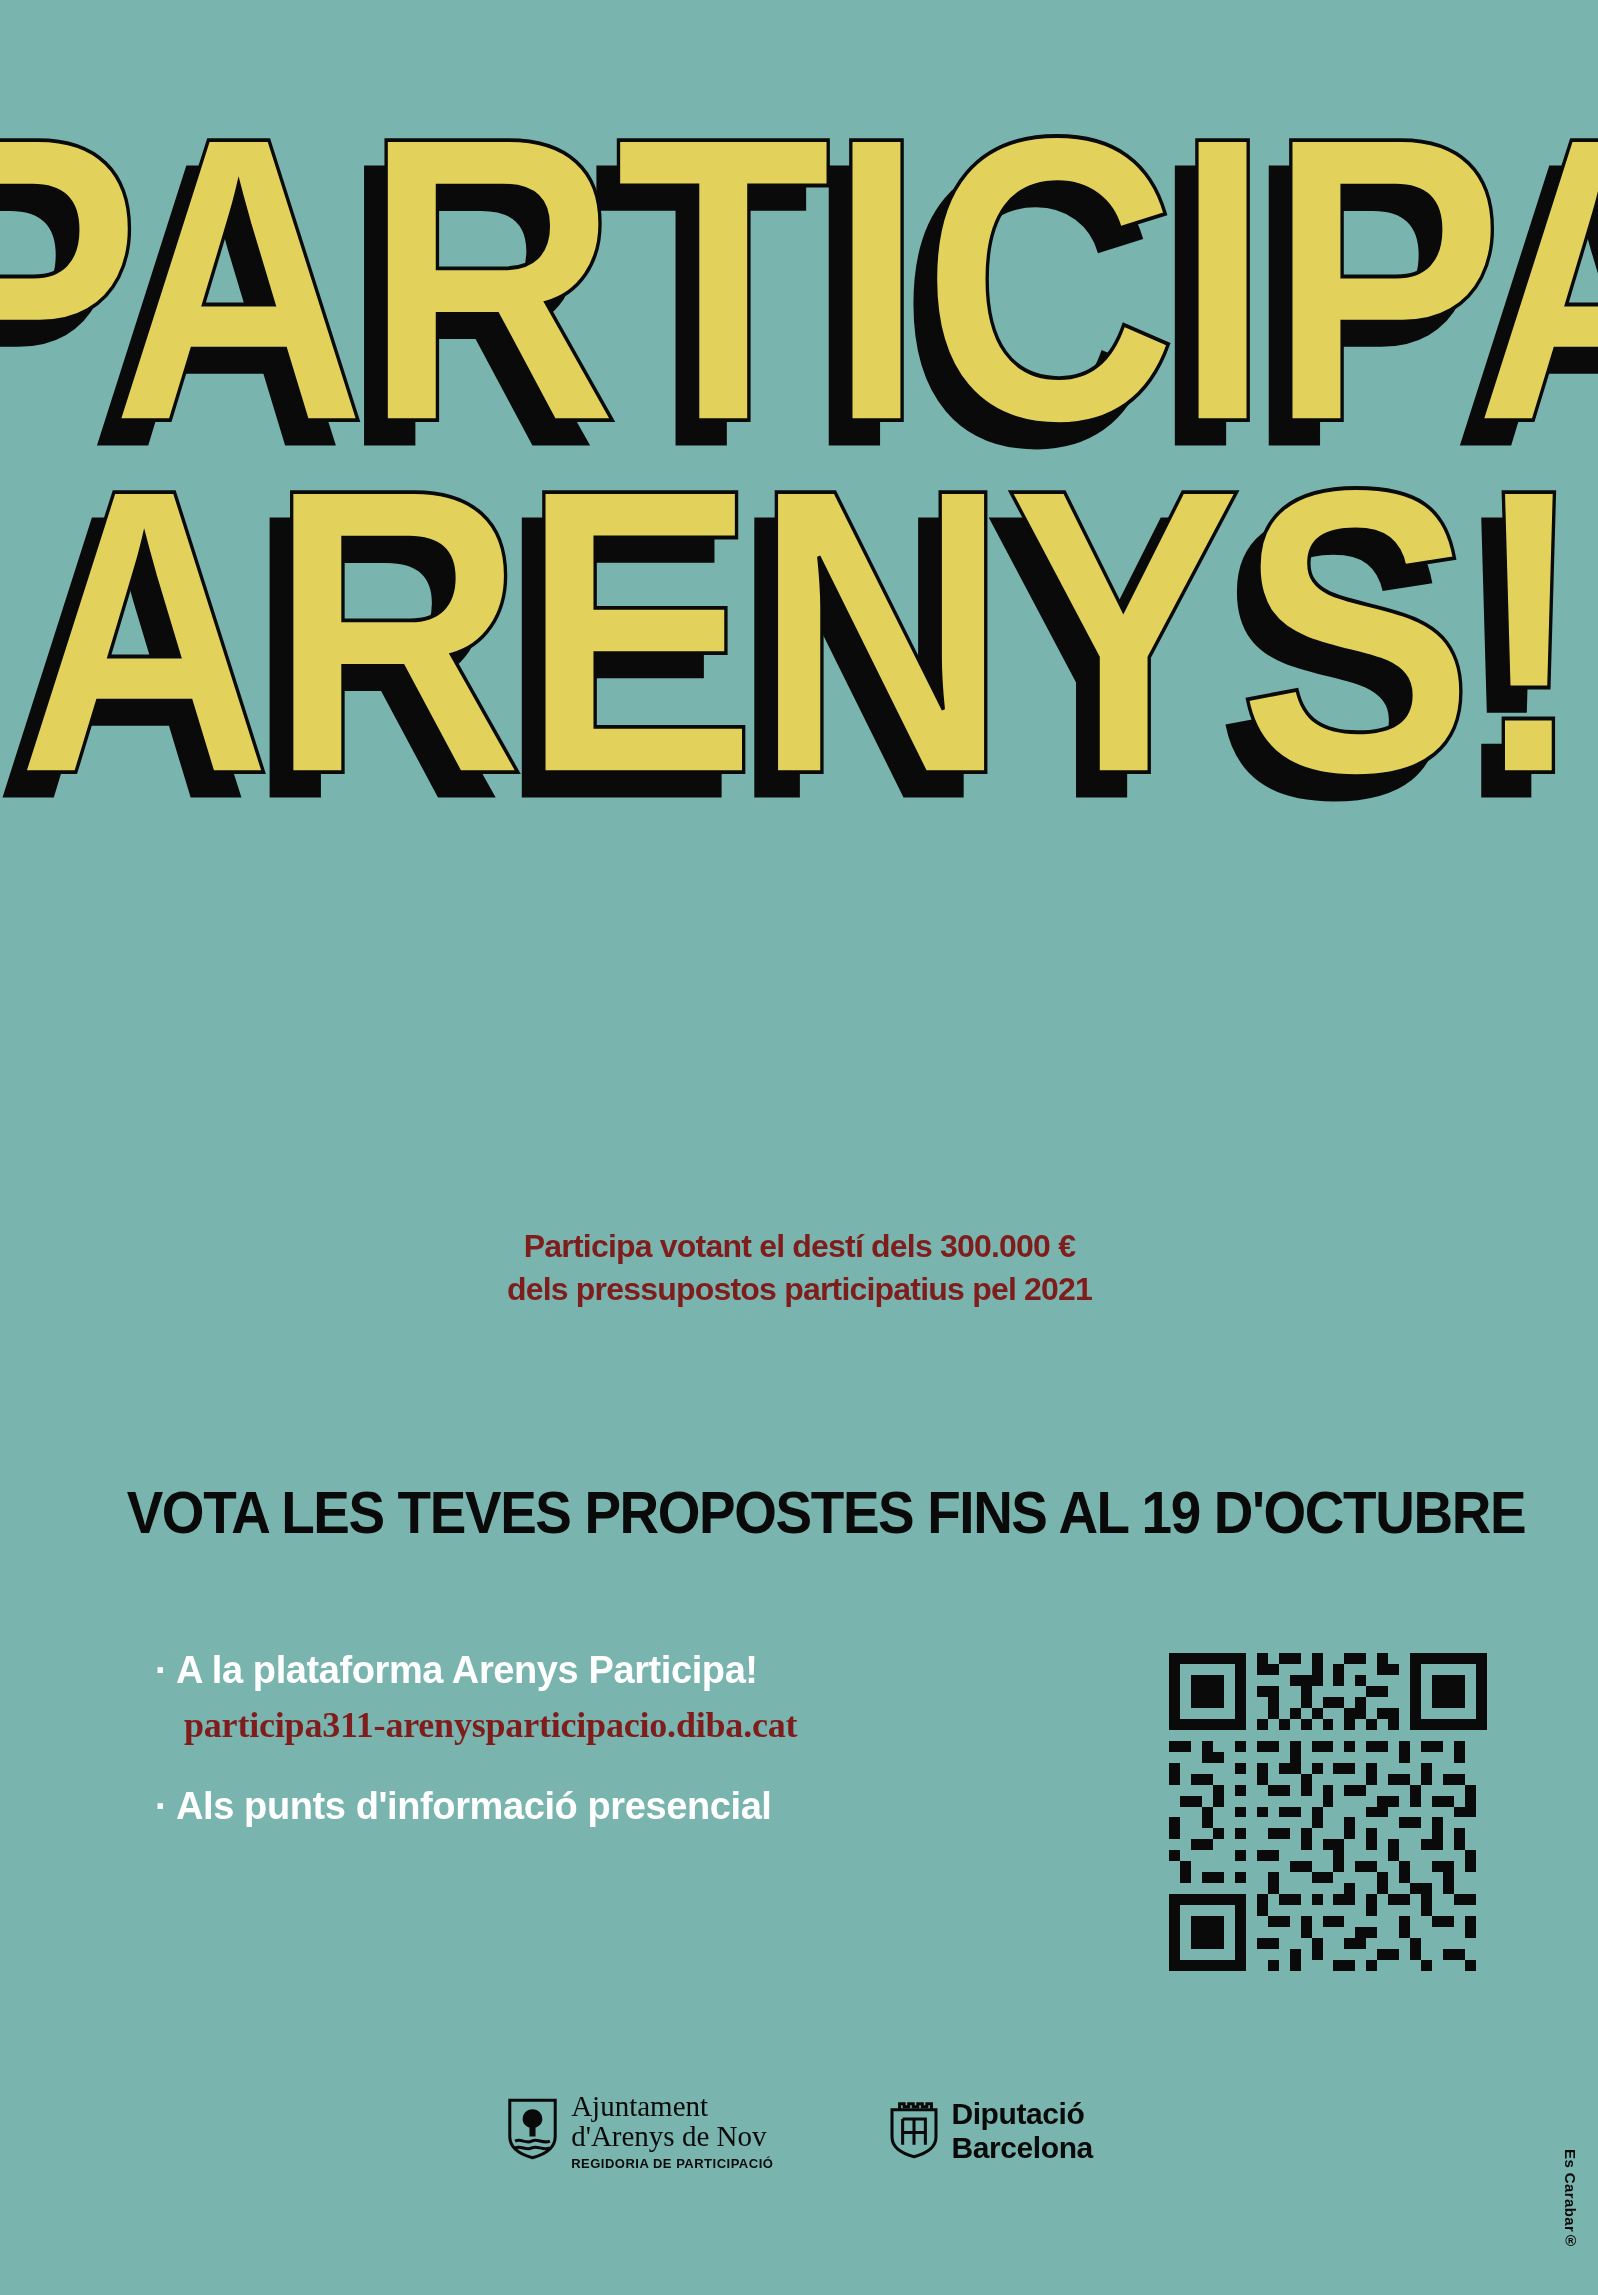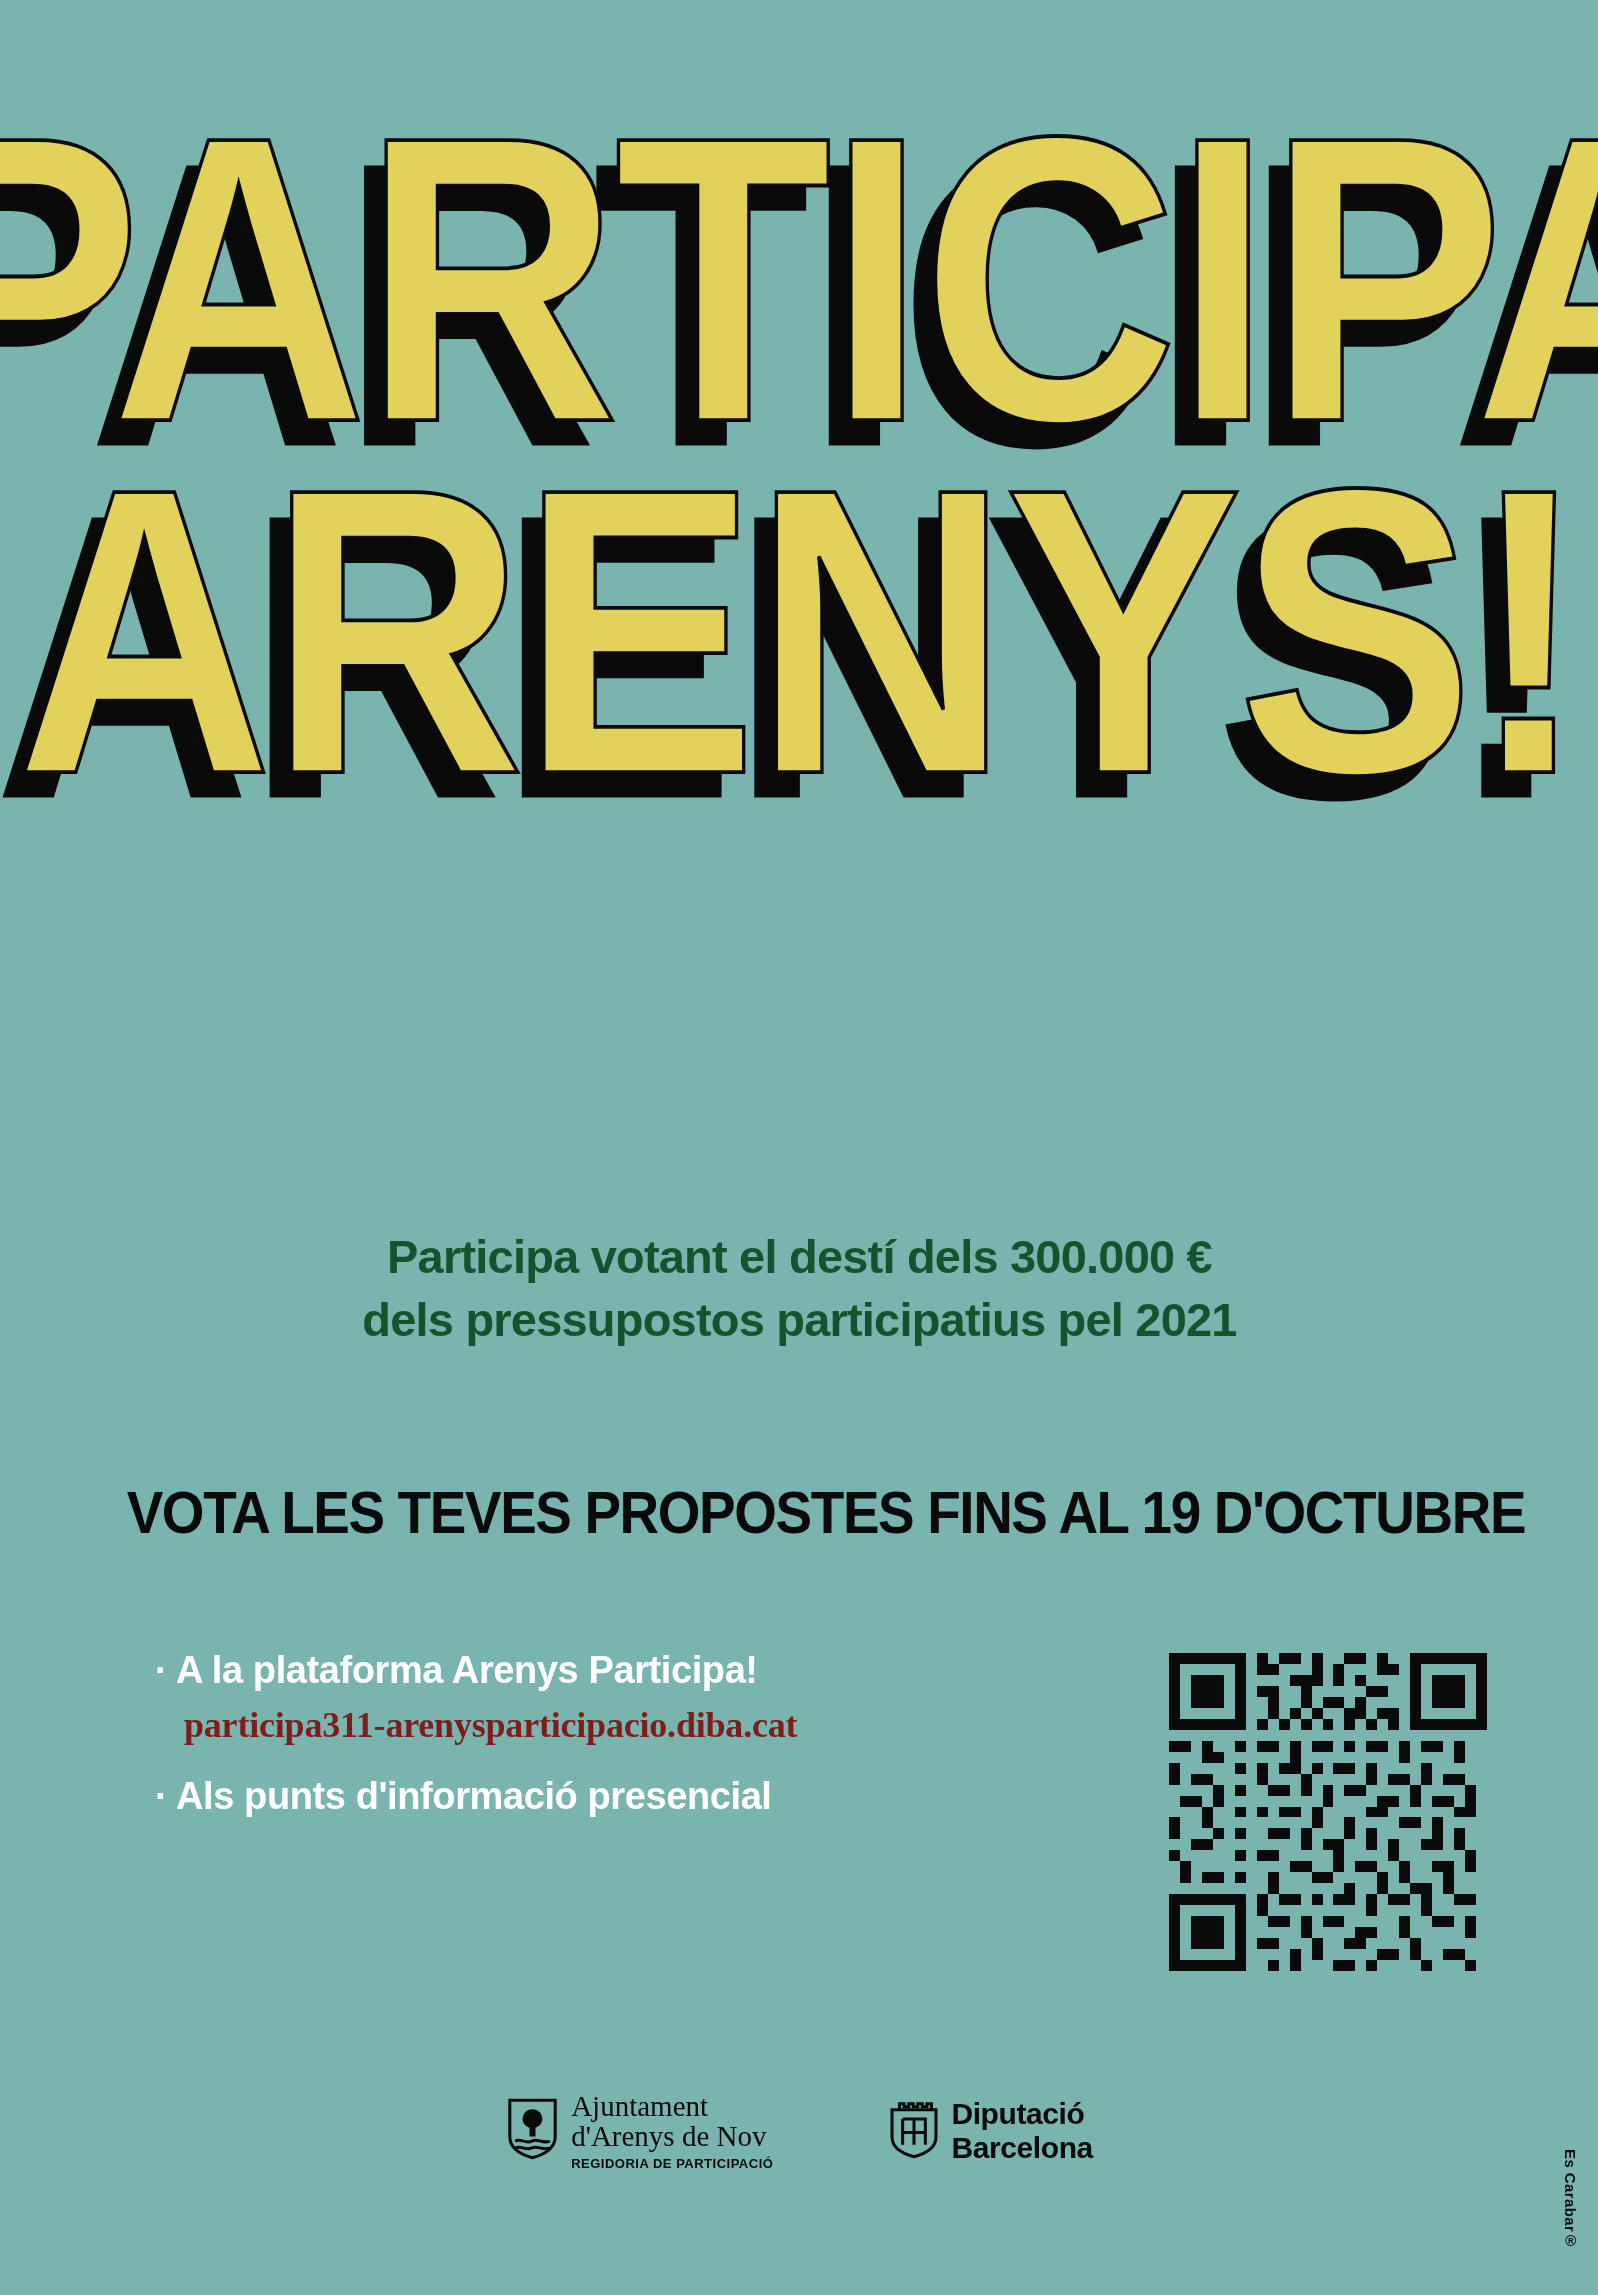--- a/index.html
+++ b/index.html
@@ -67,22 +67,22 @@
     z-index: 2;
   }
 
   
   .subtitle {
     position: absolute;
     left: 106px;
     right: 106px;
     top: 1225px;
     text-align: center;
-    color: #14532d;
-    font-size: 47px;
+    color: #7f1d1d;
+    font-size: 32px;
     font-weight: bold;
     line-height: 1.35;
     letter-spacing: -0.8px;
   }
   .subtitle span { display: block; }
 
   
   .vote-line {
     position: absolute;
     left: 76px;
@@ -105,21 +105,21 @@
     top: 1649px;
     width: 885px;
   }
   .bullet {
     color: #ffffff;
     font-size: 38px;
     font-weight: bold;
     letter-spacing: -0.4px;
     margin-bottom: 3px;
   }
-  .bullet-2 { margin-top: 29px; }
+  .bullet-2 { margin-top: 39px; }
   .url {
     color: #7f1d1d;
     font-family: "Liberation Serif", serif;
     font-weight: bold;
     font-size: 36px;
     letter-spacing: -0.2px;
     margin-left: 29px;
     margin-top: 12px;
   }
   .more-info {

